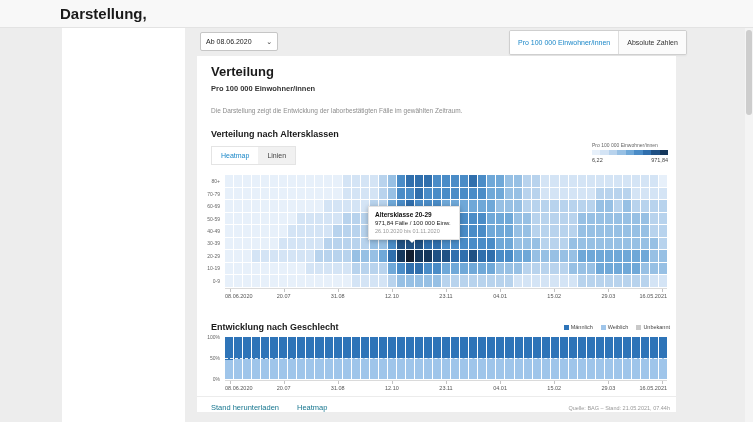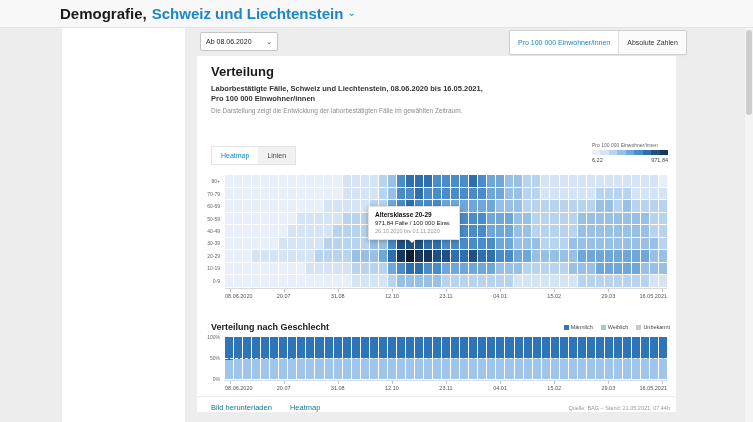--- a/index.html
+++ b/index.html
@@ -73,48 +73,44 @@
   .footer-sep{position:absolute;left:0;top:340px;width:479px;border-top:1px solid #ececec;}
   .footer-links{position:absolute;left:14px;top:347px;display:flex;gap:18px;}
   .flink{font-size:7.5px;color:#17768f;cursor:pointer;}
   .footer-source{position:absolute;right:6px;top:349px;font-size:5.5px;color:#999;}
 </style>
 </head>
 <body>
 
 <div class="topbar">
   <div class="page-title">
-    <span>Demografie,</span>
-    <span class="t-blue">
-      <span>Schweiz und Liechtenstein</span>
-      <span class="chev">⌄</span>
-    </span>
+    <span>Darstellung,</span>
   </div>
 </div>
 
 <div class="left-card"></div>
 
 <div class="date-filter">
   <span>Ab 08.06.2020</span>
   <span class="chev2">⌄</span>
 </div>
 
 <div class="unit-toggle">
   <button class="seg active">Pro 100 000 Einwohner/innen</button>
   <button class="seg">Absolute Zahlen</button>
 </div>
 
 <div class="main-card">
   <div class="card-title">Verteilung</div>
   <div class="card-sub">
-    <div>Laborbestätigte Fälle, Schweiz und Liechtenstein, 08.06.2020 bis 16.05.2021,</div>
     <div>Pro 100 000 Einwohner/innen</div>
   </div>
   <div class="card-desc">Die Darstellung zeigt die Entwicklung der laborbestätigten Fälle im gewählten Zeitraum.</div>
 
+  <div class="sec-head" style="top:73px;">Verteilung nach Altersklassen</div>
 
   <div class="tabs">
     <button class="tab active">Heatmap</button>
     <button class="tab">Linien</button>
   </div>
 
   <div class="hm-legend">
     <div class="hm-legend-label">Pro 100 000 Einwohner/innen</div>
     <div class="hm-legend-bar">
         <div style="background: rgb(231, 240, 250);"></div>
@@ -609,21 +605,21 @@
       <div class="tick" style="left: 98.9796%;"></div>
       <div class="lbl" style="left: 100%; transform: translateX(-100%);">16.05.2021</div>
     </div>
 
   <div class="tooltip">
     <div class="tooltip-title">Altersklasse 20-29</div>
     <div class="tooltip-value">971,84 Fälle / 100 000 Einw.</div>
     <div class="tooltip-range">26.10.2020 bis 01.11.2020</div>
   </div>
 
-  <div class="sec-head" style="top:266px;">Verteilung nach Geschlecht</div>
+  <div class="sec-head" style="top:266px;">Entwicklung nach Geschlecht</div>
   <div class="g-legend">
       <span class="g-legend-item">
         <span class="swatch" style="background: rgb(46, 116, 184);"></span>
         <span>Männlich</span>
       </span>
       <span class="g-legend-item">
         <span class="swatch" style="background: rgb(159, 197, 234);"></span>
         <span>Weiblich</span>
       </span>
       <span class="g-legend-item">
@@ -852,21 +848,21 @@
       <div class="tick" style="left: 74.4898%;"></div>
       <div class="lbl" style="left: 74.4898%; transform: translateX(-50%);">15.02</div>
       <div class="tick" style="left: 86.7347%;"></div>
       <div class="lbl" style="left: 86.7347%; transform: translateX(-50%);">29.03</div>
       <div class="tick" style="left: 98.9796%;"></div>
       <div class="lbl" style="left: 100%; transform: translateX(-100%);">16.05.2021</div>
     </div>
 
   <div class="footer-sep"></div>
   <div class="footer-links">
-    <span class="flink">Bild herunterladen</span>
+    <span class="flink">Stand herunterladen</span>
     <span class="flink">Heatmap</span>
   </div>
   <div class="footer-source">Quelle: BAG – Stand: 21.05.2021, 07.44h</div>
 </div>
 
 <div class="scrollbar">
   <div class="scroll-thumb"></div>
 </div>
 
 </body></html>

